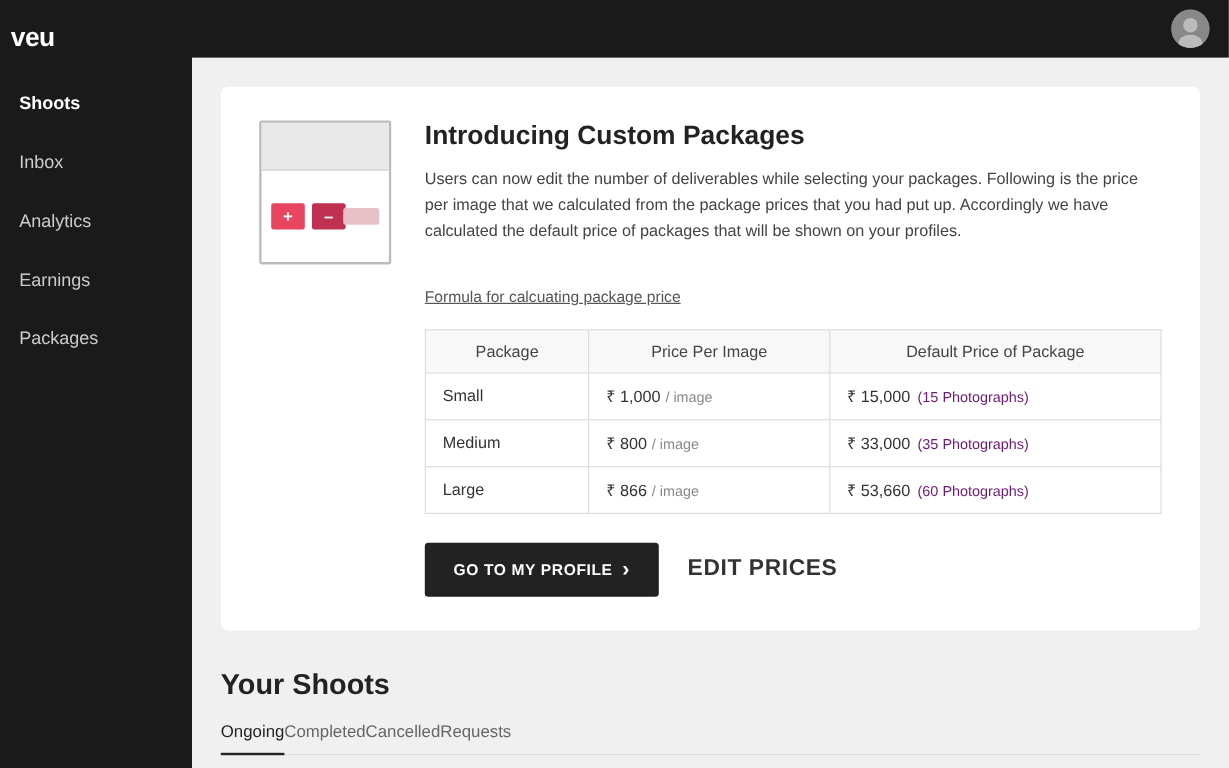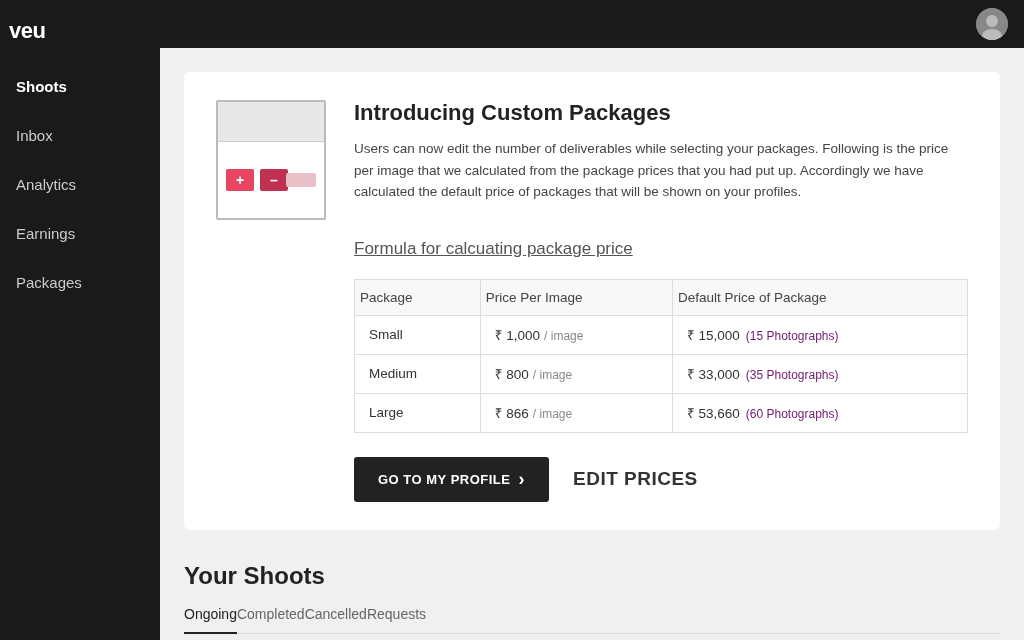--- a/index.html
+++ b/index.html
@@ -131,41 +131,41 @@
       color: #222;
       margin-bottom: 12px;
     }
     .card-desc {
       font-size: 13.5px;
       color: #444;
       line-height: 1.6;
       margin-bottom: 8px;
     }
     .formula-link {
-      font-size: 17px;
+      font-size: 13px;
       color: #555;
       text-decoration: underline;
       cursor: pointer;
       display: inline-block;
       margin-bottom: 20px;
       margin-top: 28px;
     }
 
     
     .pkg-table {
       width: 100%;
       border-collapse: collapse;
       border: 1px solid #ddd;
       font-size: 13.5px;
     }
     .pkg-table th {
       background: #f8f8f8;
       border: 1px solid #ddd;
-      padding: 10px 5px;
-      text-align: left;
+      padding: 10px 20px;
+      text-align: center;
       color: #444;
       font-weight: 500;
     }
     .pkg-table td {
       border: 1px solid #ddd;
       padding: 10px 14px;
       color: #333;
     }
     .pkg-table td .per-image {
       font-size: 12px;

